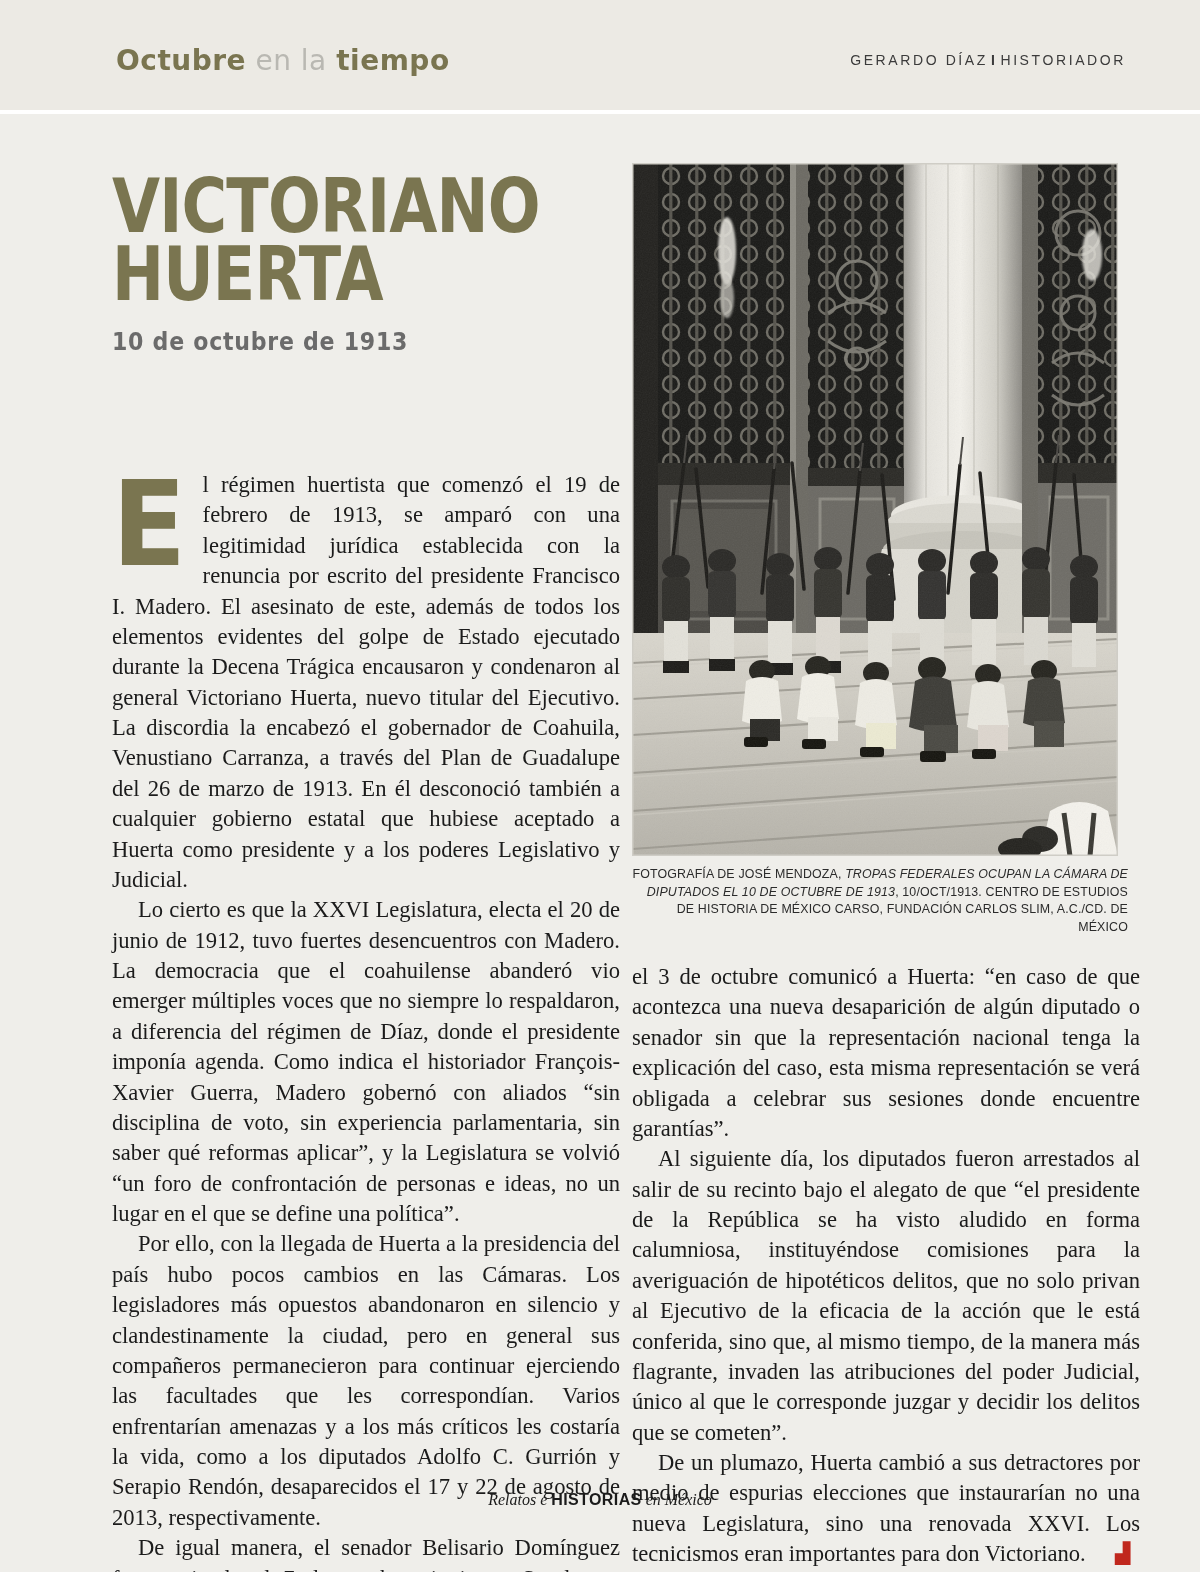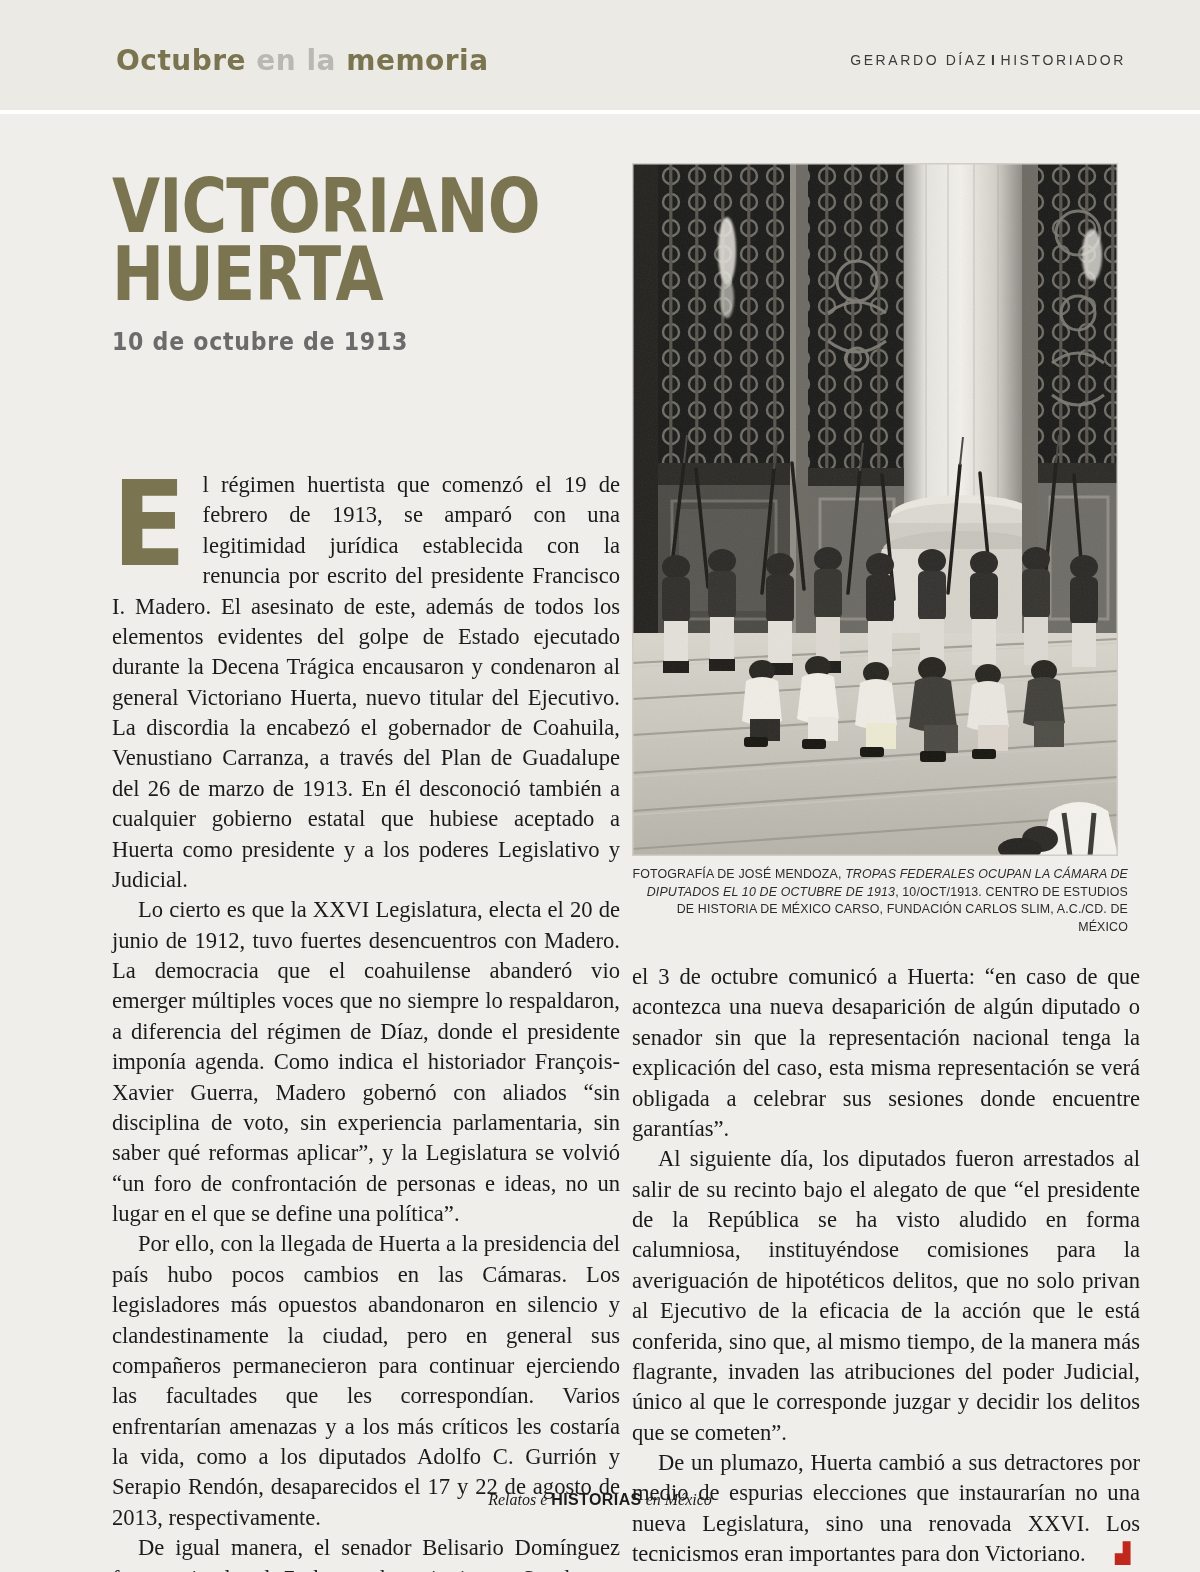--- a/index.html
+++ b/index.html
@@ -30,21 +30,21 @@
   }
   .header-left {
     position: absolute;
     left: 116px; top: 44px;
     font-family: "DejaVu Sans", sans-serif;
     font-size: 28px;
     letter-spacing: -0.3px;
     white-space: nowrap;
   }
   .hl-bold { font-weight: 700; color: #7a7550; letter-spacing: 0.5px; }
-  .hl-light { font-weight: 700; color: #b9b8b2; letter-spacing: 0.5px; }
+  .hl-light { font-weight: 400; color: #b9b8b2; letter-spacing: 0.5px; }
   .header-right {
     position: absolute;
     right: 74px; top: 52px;
     font-family: "Liberation Sans", sans-serif;
     font-size: 14px;
     letter-spacing: 2.6px;
     color: #3b3b3b;
     white-space: nowrap;
   }
   .header-right .sep {
@@ -196,21 +196,21 @@
     letter-spacing: 0.4px;
   }
 </style>
 </head>
 <body>
 
 <div class="header-band"></div>
 <div class="header-rule"></div>
 
 <div class="header-left">
-  <span class="hl-bold">Octubre</span><span class="hl-light"> en la </span><span class="hl-bold">memoria</span>
+  <span class="hl-bold">Octubre</span><span class="hl-light"> en la </span><span class="hl-bold">tiempo</span>
 </div>
 
 <div class="header-right">
   <span>GERARDO DÍAZ</span><span class="sep">I</span><span>HISTORIADOR</span>
 </div>
 
 <div class="title-block">
   <h1 class="headline">VICTORIANO
 HUERTA</h1>
   <p class="dateline">10 de octubre de 1913</p>

